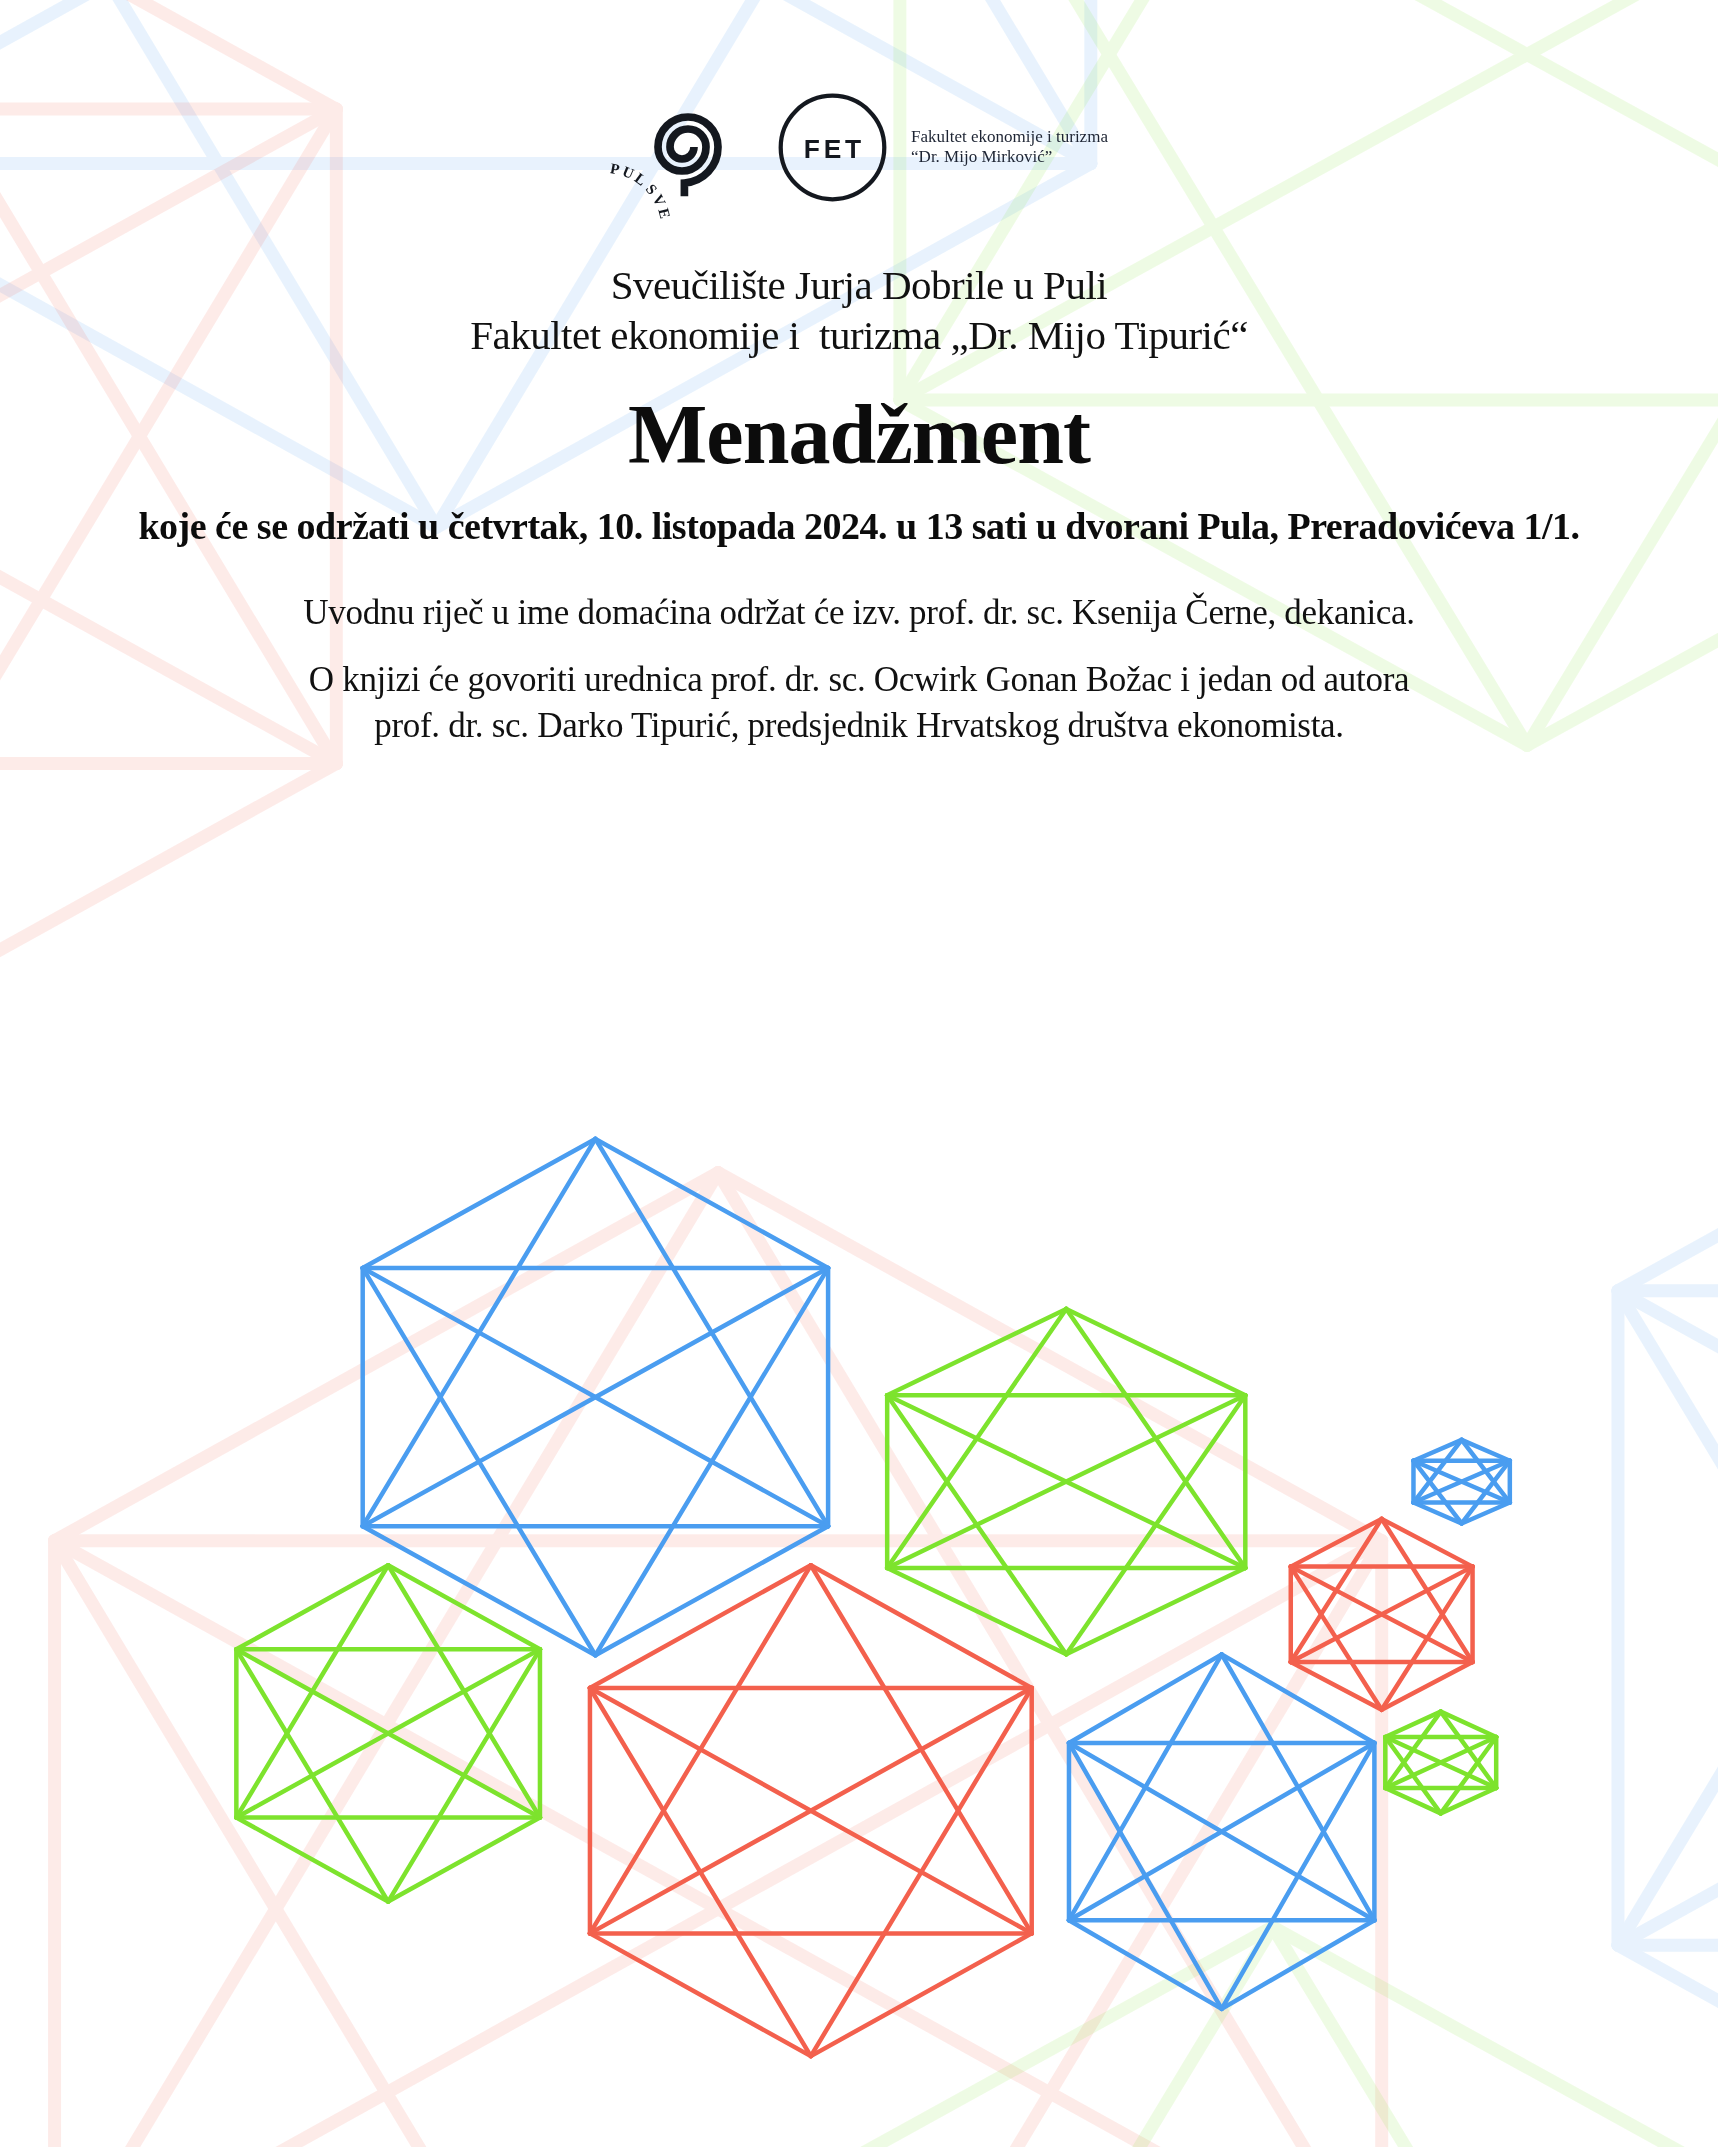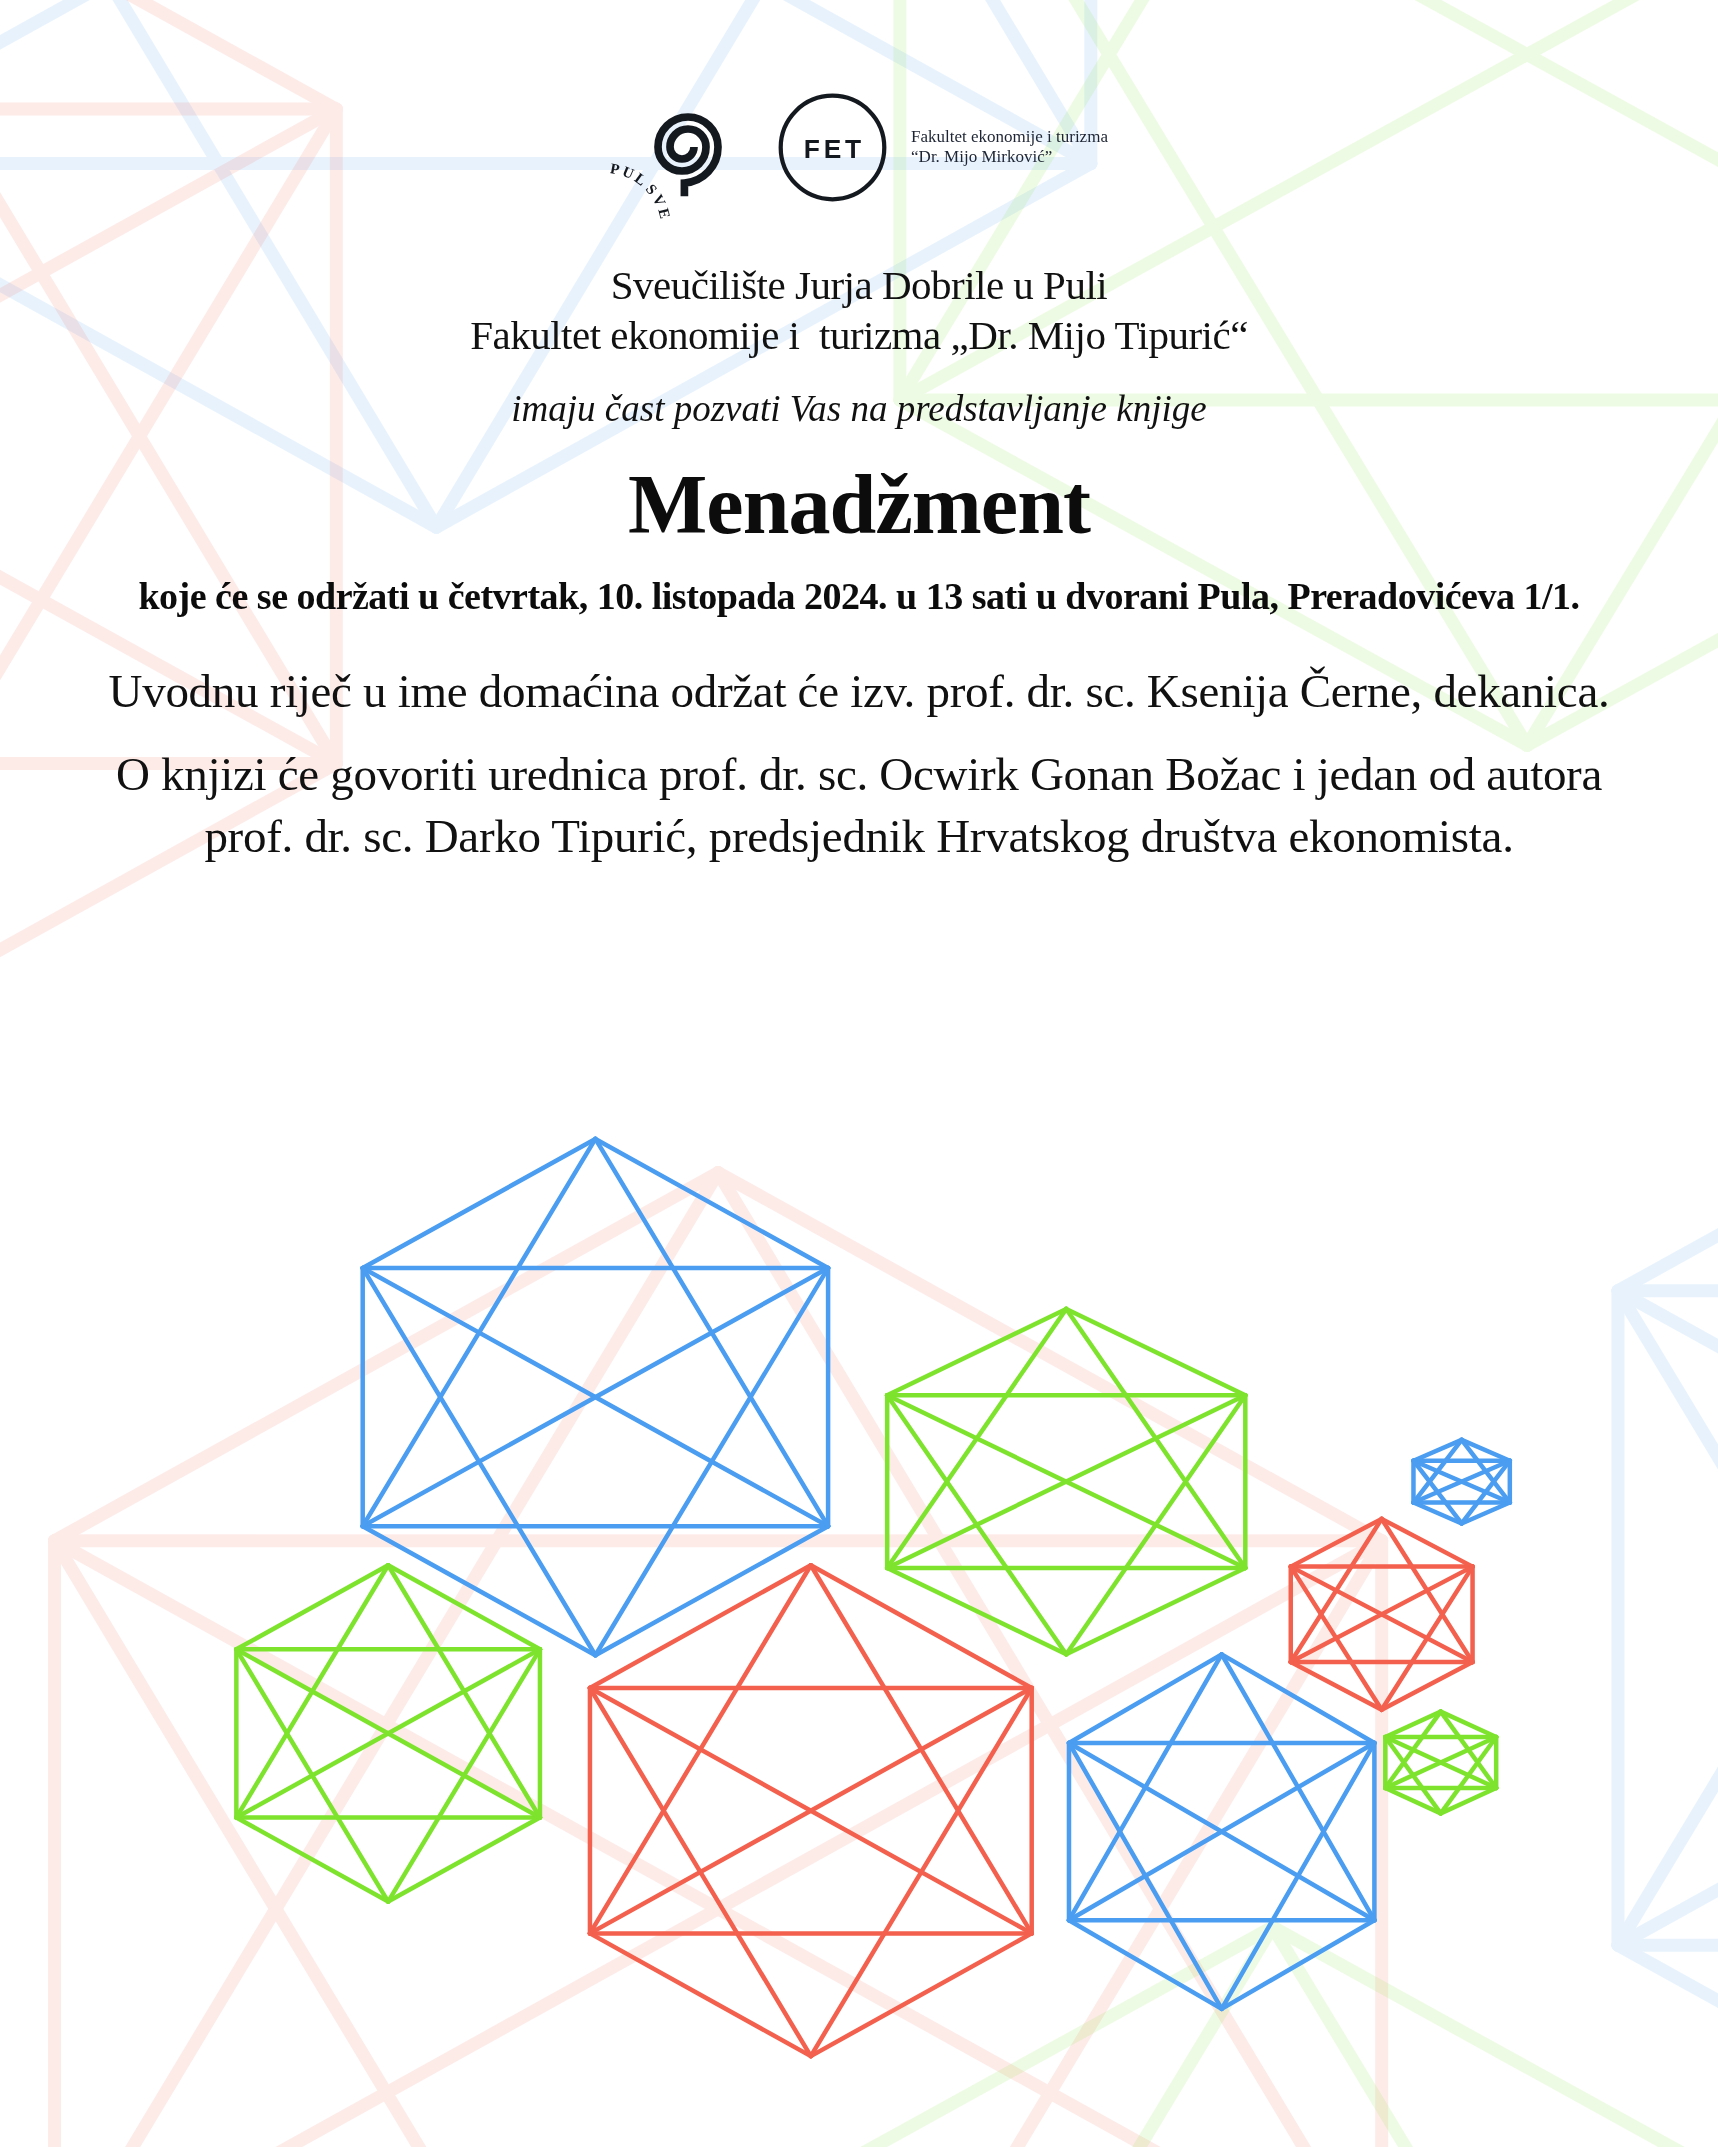--- a/index.html
+++ b/index.html
@@ -22,21 +22,21 @@
   }
   .content{
     position:absolute;top:260px;left:0;width:100%;
     text-align:center;
   }
   .content .line{white-space:pre;}
   .org-line{font-size:41px;line-height:1.22;letter-spacing:-0.5px;color:#111;}
   .invite{font-style:italic;font-size:37px;margin-top:27px;color:#111;}
   .book-title{font-size:84px;font-weight:bold;letter-spacing:-0.9px;margin-top:33px;line-height:1;color:#0c0c0c;text-align:center;}
   .event{font-size:38px;font-weight:bold;margin-top:27px;letter-spacing:-0.5px;color:#0c0c0c;}
-  .para{font-size:47px;line-height:1.33;letter-spacing:-0.3px;margin-top:20px;color:#111;}
+  .para{font-size:35px;line-height:1.33;letter-spacing:-0.3px;margin-top:20px;color:#111;}
   .para.first{margin-top:42px;}
   .closing{font-size:37px;margin-top:65px;color:#111;}
 </style>
 </head>
 <body>
 
 <svg class="decor" viewBox="0 0 1890 2362" fill="none">
   <defs>
     <g id="hexnet" fill="none" stroke-linecap="round">
 
@@ -93,21 +93,20 @@
   </svg>
   <div class="fet-caption">
     <div class="line">Fakultet ekonomije i turizma</div>
     <div class="line">“Dr. Mijo Mirković”</div>
   </div>
 </div>
 
 <div class="content">
   <div class="org-line line">Sveučilište Jurja Dobrile u Puli</div>
   <div class="org-line line">Fakultet ekonomije i  turizma „Dr. Mijo Tipurić“</div>
-  <div class="invite line">imaju čast pozvati Vas na predstavljanje knjige</div>
   <div class="book-title line">Menadžment</div>
   <div class="event line">koje će se održati u četvrtak, 10. listopada 2024. u 13 sati u dvorani Pula, Preradovićeva 1/1.</div>
 
   <div class="para first">
     <div class="line">Uvodnu riječ u ime domaćina održat će izv. prof. dr. sc. Ksenija Černe, dekanica.</div>
   </div>
   <div class="para">
     <div class="line">O knjizi će govoriti urednica prof. dr. sc. Ocwirk Gonan Božac i jedan od autora</div>
     <div class="line">prof. dr. sc. Darko Tipurić, predsjednik Hrvatskog društva ekonomista.</div>
   </div>

